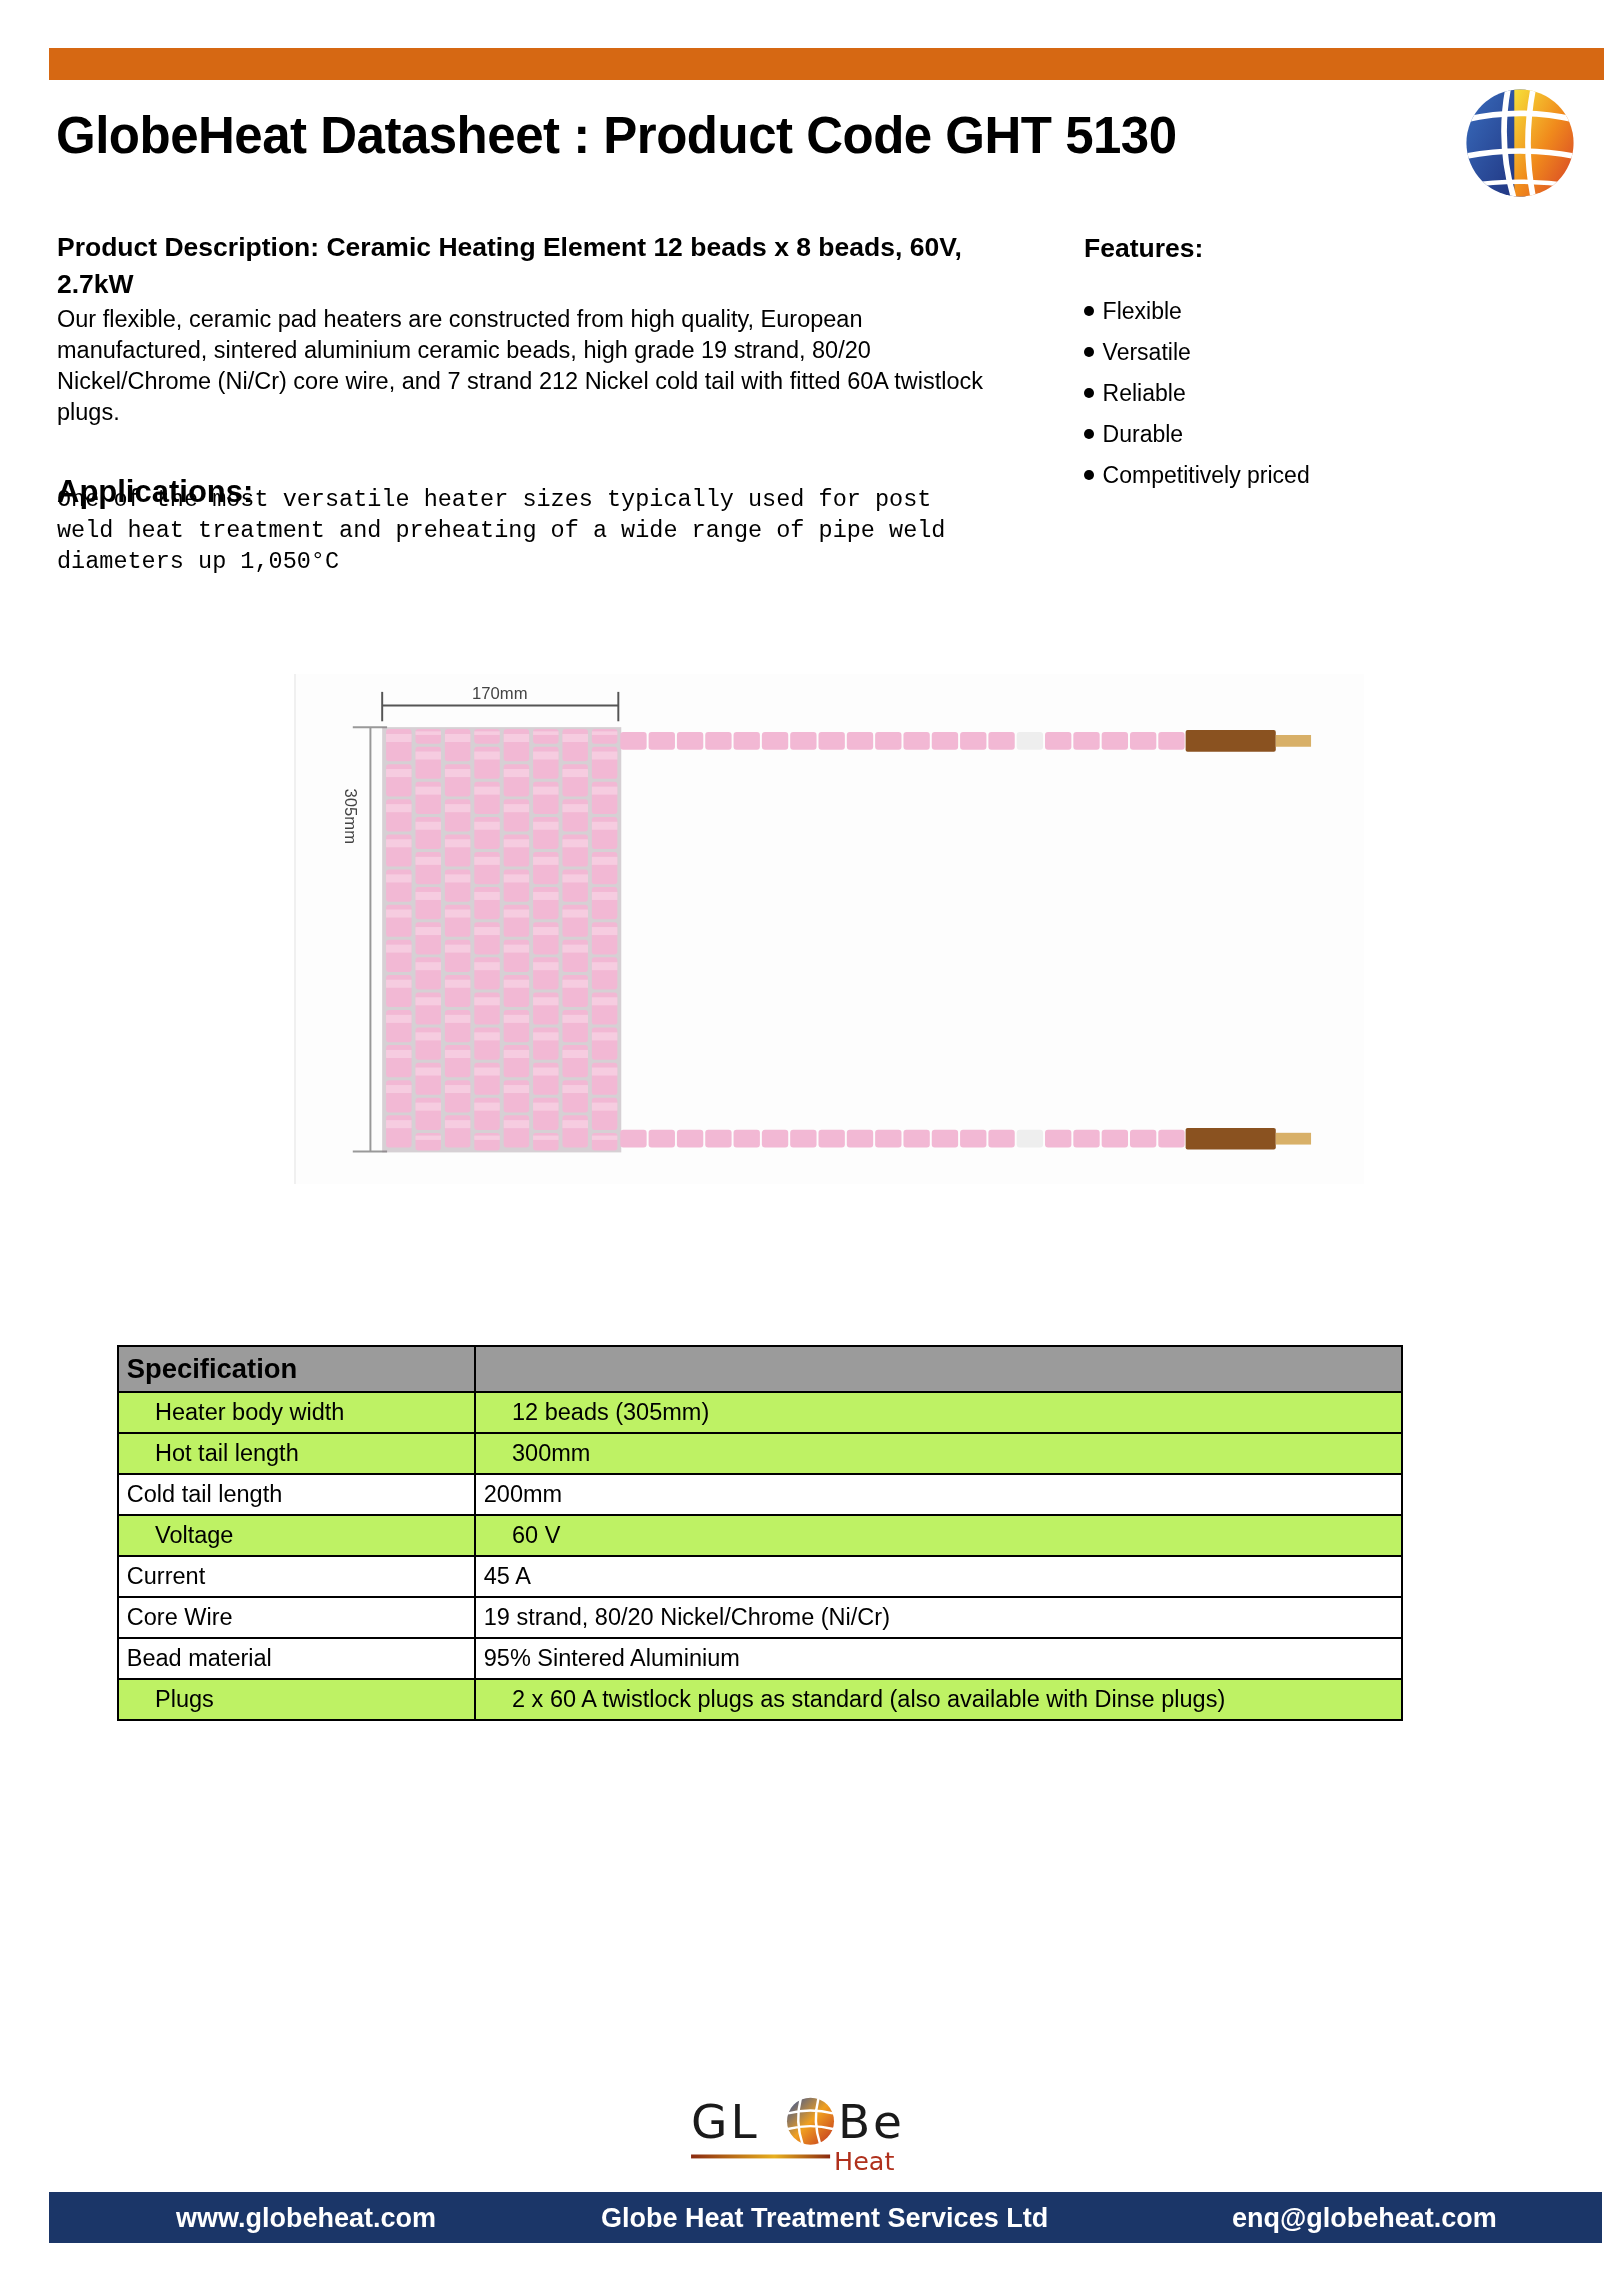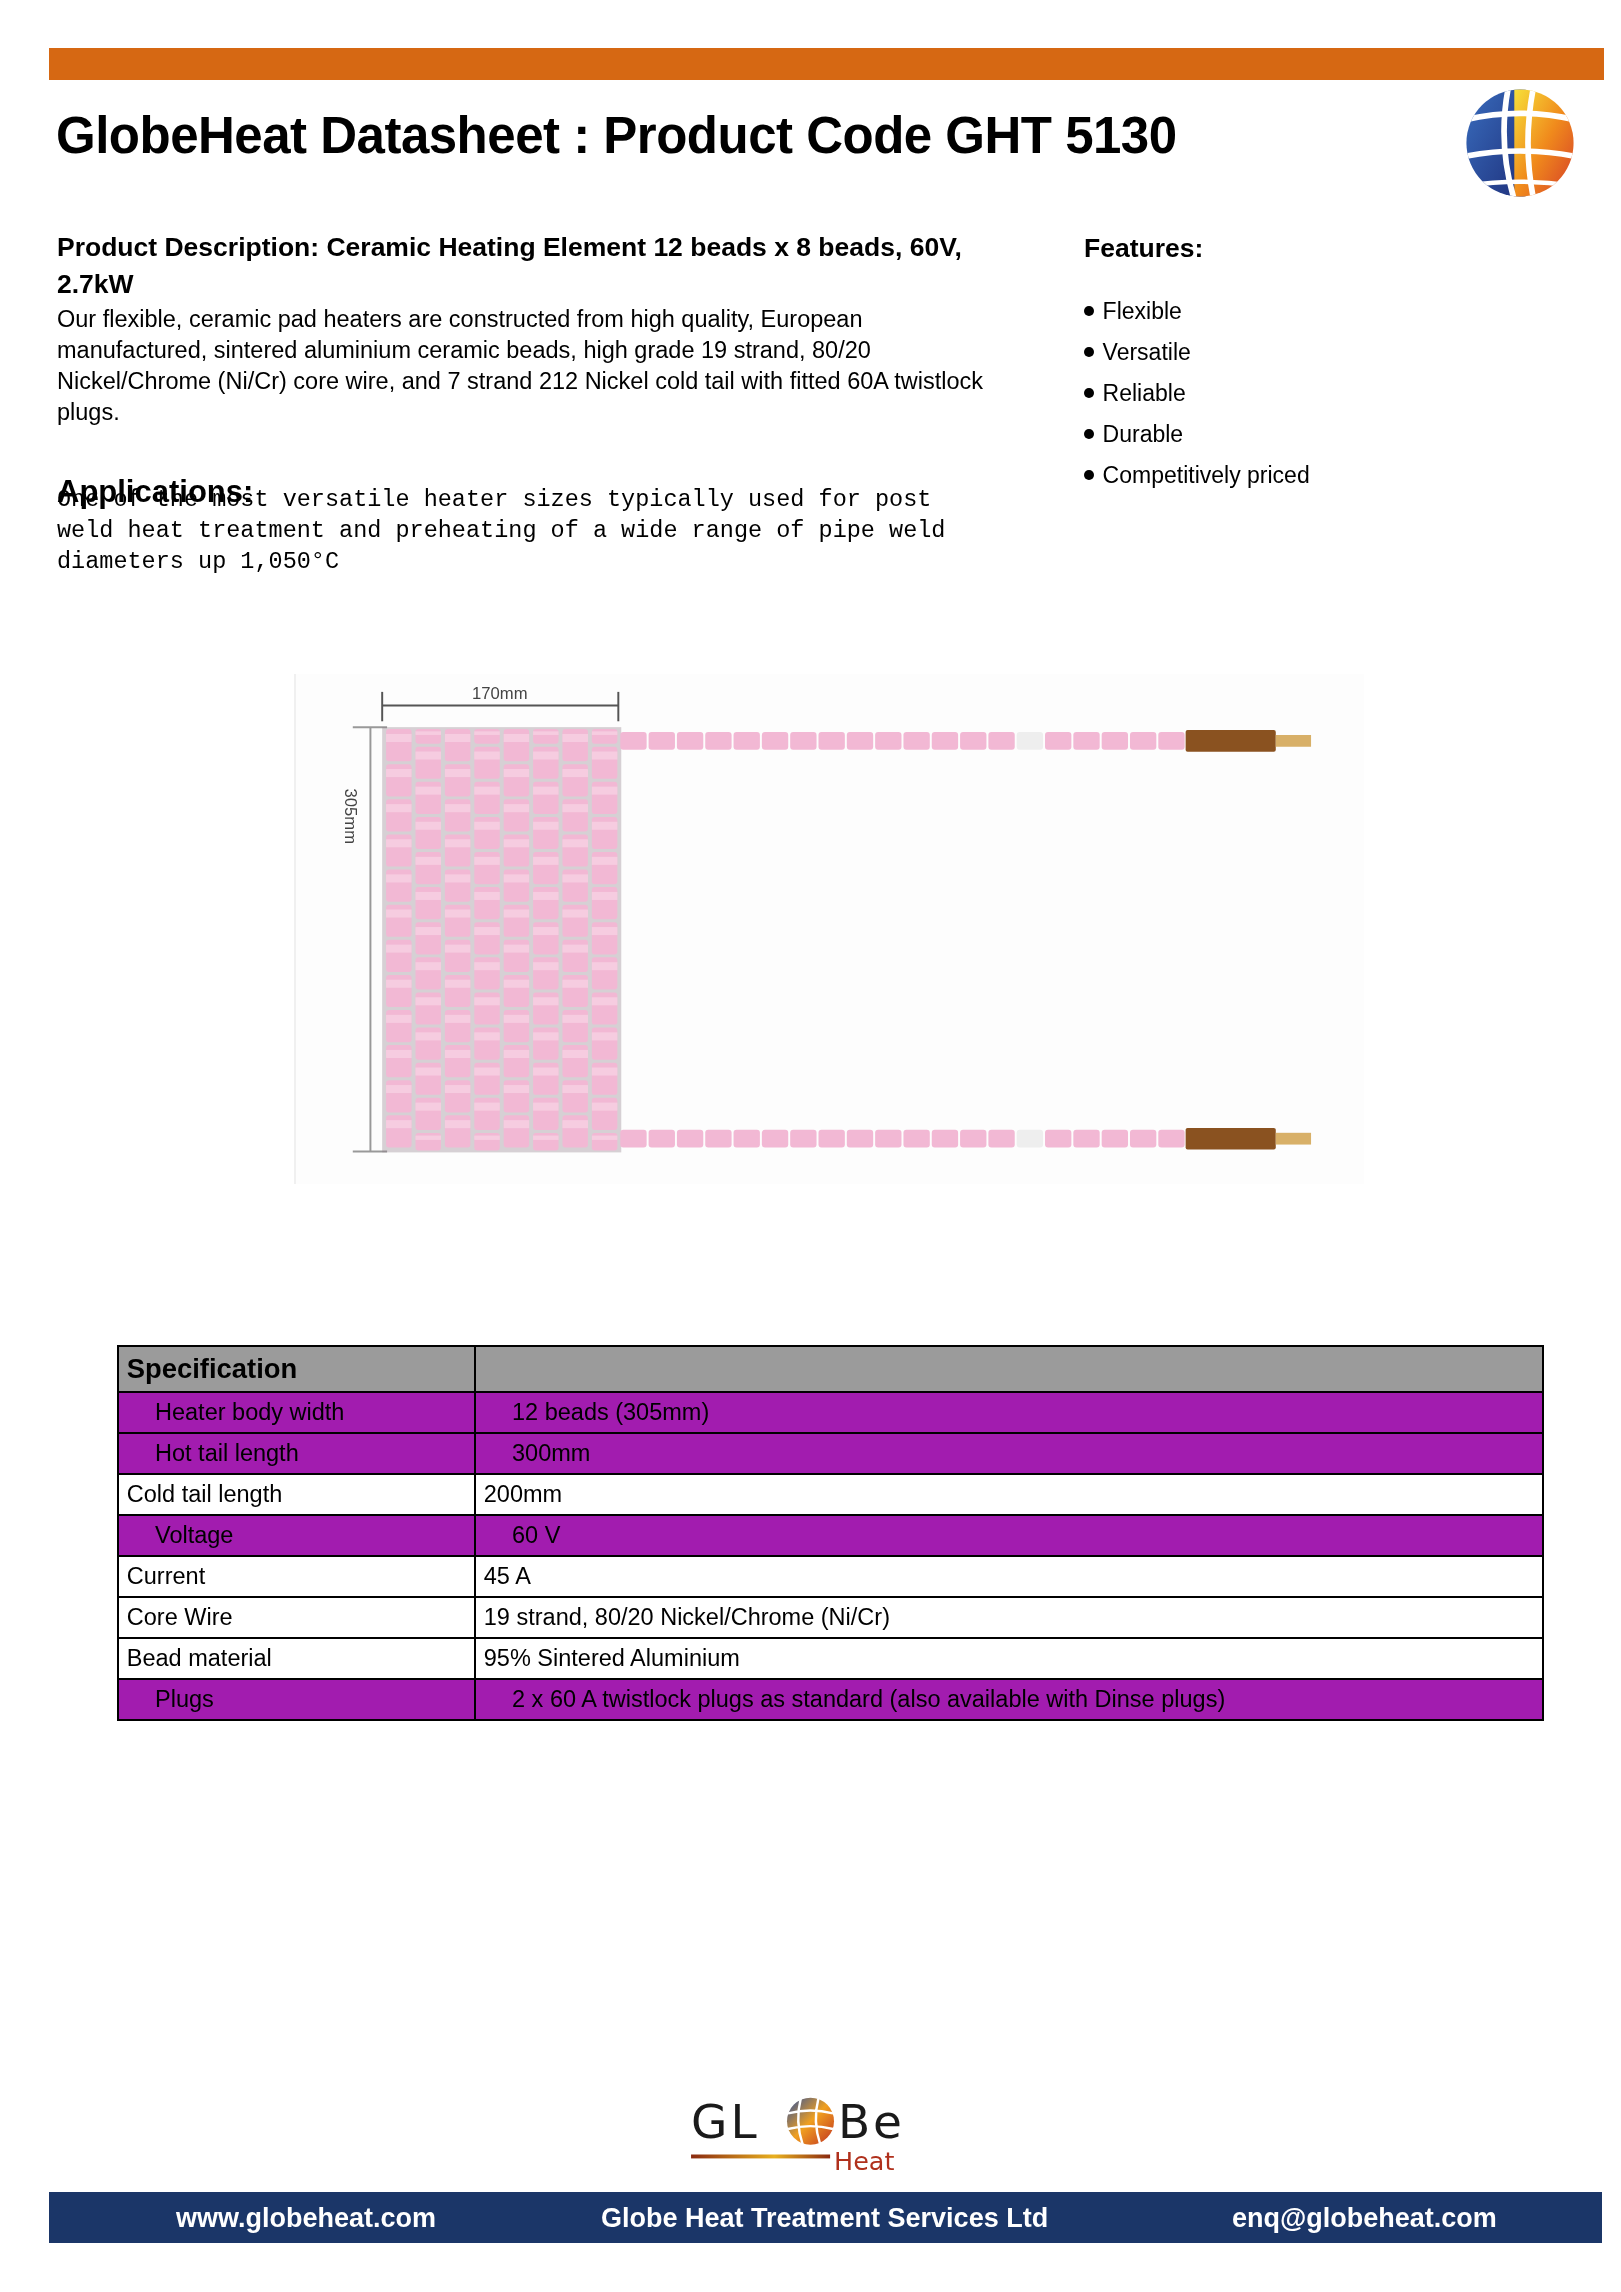--- a/index.html
+++ b/index.html
@@ -20,27 +20,27 @@
   .feat-heading { left: 1084px; top: 233px; font-size: 26.5px; font-weight: bold; }
   .feat-list { left: 1084px; top: 296px; margin: 0; padding: 0; list-style: none; font-size: 23px; }
   .feat-list li { height: 41px; line-height: 31px; white-space: nowrap; }
   .feat-list li .dot { display: inline-block; width: 9.8px; height: 9.8px; border-radius: 50%; background: #000;
                        margin-right: 8.8px; vertical-align: middle; position: relative; top: -2px; }
 
   .diagram-panel { left: 294px; top: 674px; width: 1068px; height: 510px; background: #fdfdfd;
                    border-left: 2px solid #f0f0f0; }
   .diagram-svg { left: 294px; top: 674px; width: 1068px; height: 510px; }
 
-  table.spec { position: absolute; left: 117px; top: 1345px; width: 1427px; border-collapse: collapse;
+  table.spec { position: absolute; left: 117px; top: 1345px; width: 1286px; border-collapse: collapse;
                font-size: 23.5px; }
   table.spec td { border: 2.9px solid #000; padding: 0 0 0 7.8px; height: 39px; vertical-align: middle;
                   white-space: nowrap; }
   table.spec td.k { width: 319px; }
   table.spec tr.hdr td { background: #9b9b9b; font-weight: bold; font-size: 27.4px; height: 44px; }
-  table.spec tr.odd td { background: #a21caf; padding-left: 36px; }
+  table.spec tr.odd td { background: #bef264; padding-left: 36px; }
   table.spec tr.even td { background: #ffffff; }
 
   .footer-logo { left: 681px; top: 2084px; width: 260px; height: 94px; }
   .footer-bar { left: 49px; top: 2192px; width: 1553px; height: 51px; background: #1b3668; color: #fff;
                 font-weight: bold; font-size: 27px; }
   .footer-bar span { position: absolute; top: 10.8px; white-space: nowrap; }
 </style>
 </head>
 <body>
 

